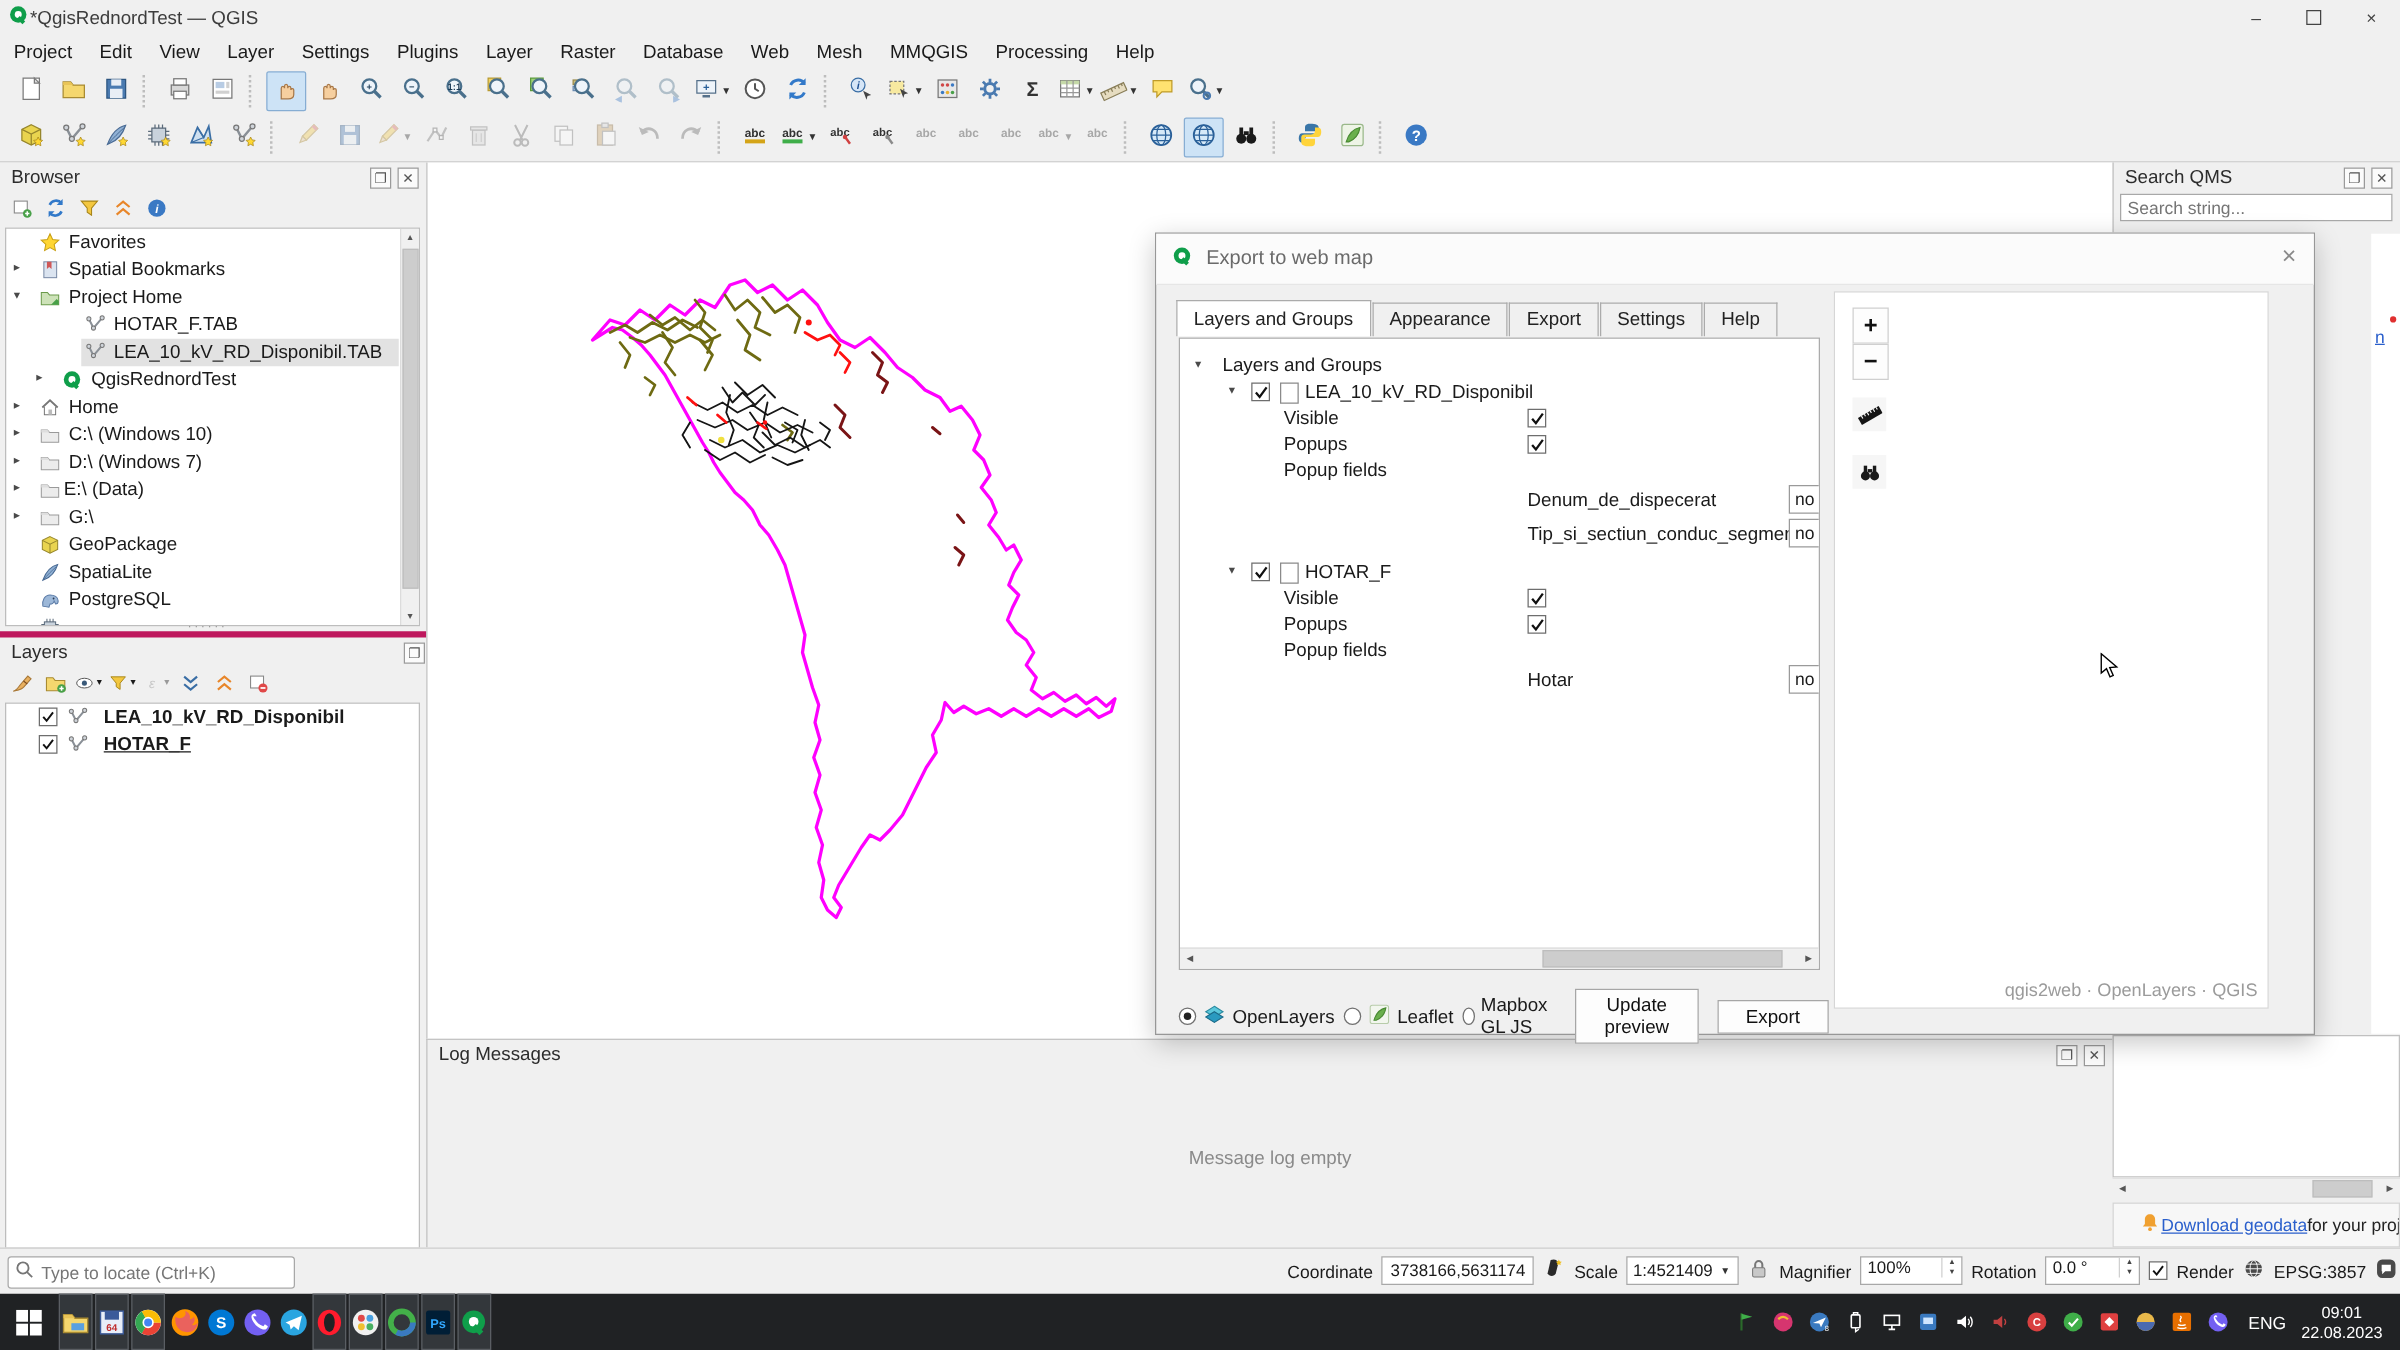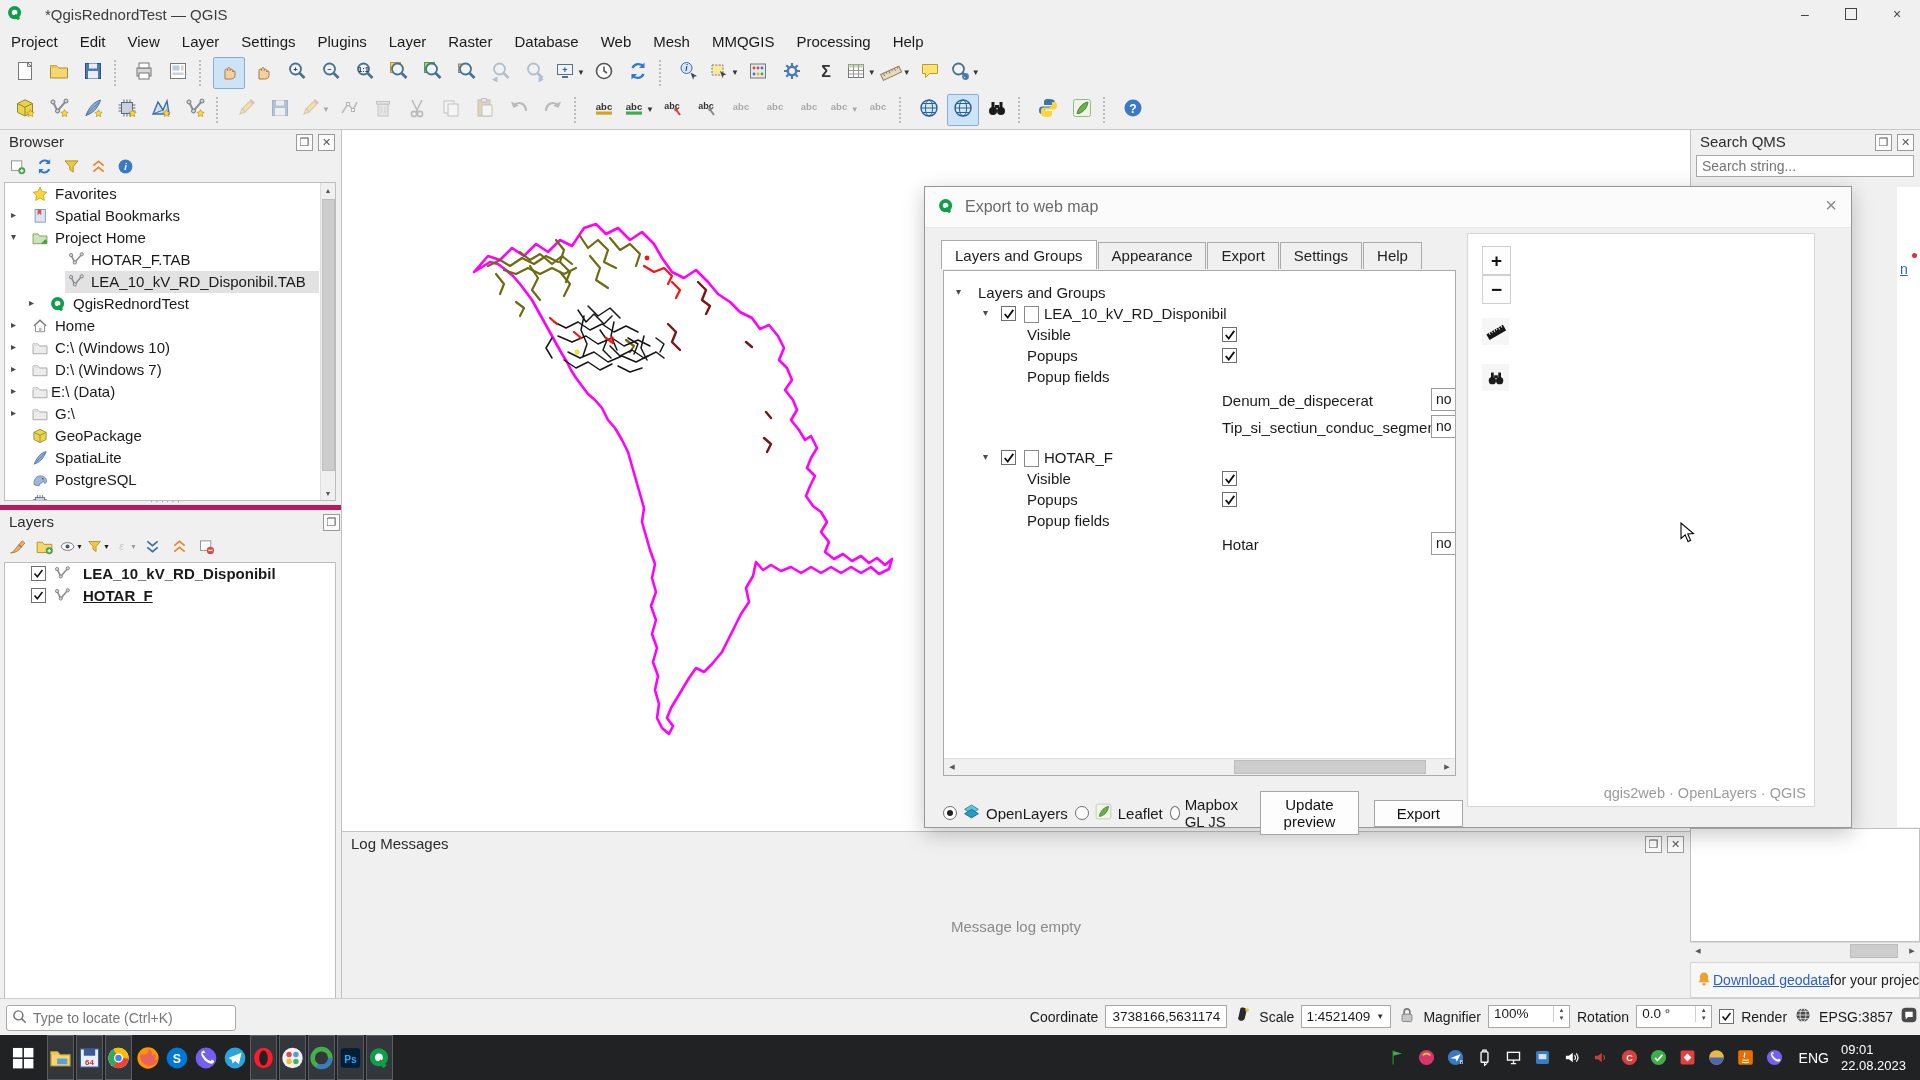--- a/index.html
+++ b/index.html
@@ -1,21 +1,21 @@
 <!DOCTYPE html>
 <html><head>
 <meta charset="utf-8">
 <style>
   html,body{margin:0;padding:0;background:#d0d0d0;}
   #app{position:relative;width:1920px;height:1080px;overflow:hidden;background:#f0f0f0;
        font-family:"Liberation Sans","DejaVu Sans",sans-serif;font-size:15px;color:#1a1a1a;}
   .abs{position:absolute;}
   
   #titlebar{position:absolute;left:0;top:0;width:1920px;height:28px;background:#f0f0f0;display:flex;align-items:center;}
-  #titlebar .ttl{margin-left:21px;color:#3c3c3c;font-size:15px;}
+  #titlebar .ttl{margin-left:0;color:#3c3c3c;font-size:15px;}
   .wbtns{position:absolute;right:0;top:0;display:flex;}
   .wbtn{width:46px;height:28px;display:flex;align-items:center;justify-content:center;color:#444;font-size:14px;}
   .wbtn .sq{width:10px;height:10px;border:1.4px solid #444;}
   #menubar{position:absolute;left:0;top:28px;width:1920px;height:27px;display:flex;align-items:center;background:#f0f0f0;}
   .menu-item{padding:3px 11px;color:#1a1a1a;}
   
   .toolbar{position:absolute;left:0;width:1920px;display:flex;align-items:center;padding-left:8px;box-sizing:border-box;background:#f0f0f0;}
   #tb1{top:55px;height:35px;}
   #tb2{top:90px;height:40px;border-bottom:1px solid #c9c9c9;}
   .tbtn{height:30px;min-width:30px;display:flex;align-items:center;justify-content:center;border:1px solid transparent;border-radius:2px;margin:0 1px;}
@@ -63,21 +63,21 @@
   #log-panel{position:absolute;left:341px;top:831px;width:1349px;height:167px;background:#f0f0f0;border-top:1px solid #c4c4c4;border-left:1px solid #c0c0c0;box-sizing:border-box;}
   #log-empty{position:absolute;left:0;right:0;top:86px;text-align:center;color:#8a8a8a;}
   
   #qms-top{position:absolute;left:1690px;top:130px;width:230px;height:56px;background:#f0f0f0;border-left:1px solid #c0c0c0;box-sizing:border-box;}
   #qms-input{position:absolute;left:5px;top:25px;width:218px;height:22px;border:1px solid #a8a8a8;background:#fff;font-size:14px;color:#8a8a8a;padding:0 5px;box-sizing:border-box;font-family:inherit;}
   #qms-strip{position:absolute;left:1897px;top:187px;width:23px;height:640px;background:#fff;}
   #qms-strip .frag-link{position:absolute;left:3px;top:74px;color:#2a5fcc;text-decoration:underline;font-size:14px;}
   #qms-strip .frag-dot{position:absolute;left:15px;top:66px;width:5px;height:5px;border-radius:50%;background:#e03030;}
   #qms-results{position:absolute;left:1690px;top:828px;width:230px;height:114px;background:#fff;border:1px solid #c0c0c0;box-sizing:border-box;}
   #qms-hscroll{position:absolute;left:1690px;top:942px;width:230px;height:16px;}
-  #qms-note{position:absolute;left:1690px;top:962px;width:230px;height:36px;background:#f7f7f7;border:1px solid #d4d4d4;box-sizing:border-box;display:flex;align-items:center;padding-left:4px;white-space:nowrap;overflow:hidden;}
+  #qms-note{position:absolute;left:1690px;top:962px;width:230px;height:36px;background:#f7f7f7;border:1px solid #d4d4d4;box-sizing:border-box;display:flex;align-items:center;padding-left:20px;white-space:nowrap;overflow:hidden;}
   #qms-note a{color:#2a5fcc;font-size:14px;}
   #qms-note .rest{font-size:14px;color:#222;}
   
   #dialog{position:absolute;left:924px;top:186px;width:928px;height:642px;background:#f0f0f0;border:1px solid #979797;box-shadow:0 6px 20px rgba(0,0,0,.22);box-sizing:border-box;}
   #dlg-titlebar{position:absolute;left:0;top:0;right:0;height:40px;background:#fbfbfb;border-bottom:1px solid #e6e6e6;display:flex;align-items:center;}
   #dlg-titlebar .dtitle{margin-left:10px;color:#6a6a6a;font-size:16px;}
   #dlg-close{position:absolute;right:14px;top:8px;color:#8a8a8a;font-size:20px;line-height:20px;}
   #dlg-tabs{position:absolute;left:16px;top:53px;display:flex;align-items:flex-end;}
   .tab{border:1px solid #ababab;border-bottom:none;background:#f0f0f0;padding:4px 13px 5px;font-size:15px;margin-right:1px;color:#222;}
   .tab.on{background:#fff;padding-top:6px;position:relative;z-index:2;}
@@ -109,21 +109,21 @@
   .sb-combo{height:23px;border:1px solid #a8a8a8;background:#fff;display:flex;align-items:center;font-size:13.5px;box-sizing:border-box;padding:0 4px;}
   .sb-combo .car{font-size:8px;margin-left:6px;color:#333;}
   
   #taskbar{position:absolute;left:0;top:1035px;width:1920px;height:45px;background:#202224;display:flex;align-items:stretch;}
   .task-btn{width:46px;display:flex;align-items:center;justify-content:center;}
   .app-btn{width:27px;display:flex;align-items:center;justify-content:center;margin:0 1px;}
   .app-btn.open{background:#33373b;border:1px solid #5a5e63;box-sizing:border-box;}
   #tray{position:absolute;right:0;top:0;height:45px;display:flex;align-items:center;gap:4px;padding-right:6px;}
   .tray-ico{width:25px;height:25px;display:flex;align-items:center;justify-content:center;}
   #lang{color:#fff;font-size:14px;padding:0 8px;}
-  #clock{color:#fff;font-size:13px;text-align:left;line-height:16px;padding-right:8px;}
+  #clock{color:#fff;font-size:13px;text-align:center;line-height:16px;padding-right:8px;}
   #cursor{position:absolute;left:1680px;top:522px;z-index:200;}
 </style>
 </head>
 <body>
 
 <div id="app">
 
   <div id="titlebar">
     <span class="tico" style="margin-left:6px"><svg width="18" height="18" viewBox="0 0 22 22">
           <circle cx="10.5" cy="10.5" r="8" fill="#0f9e4a"></circle>

